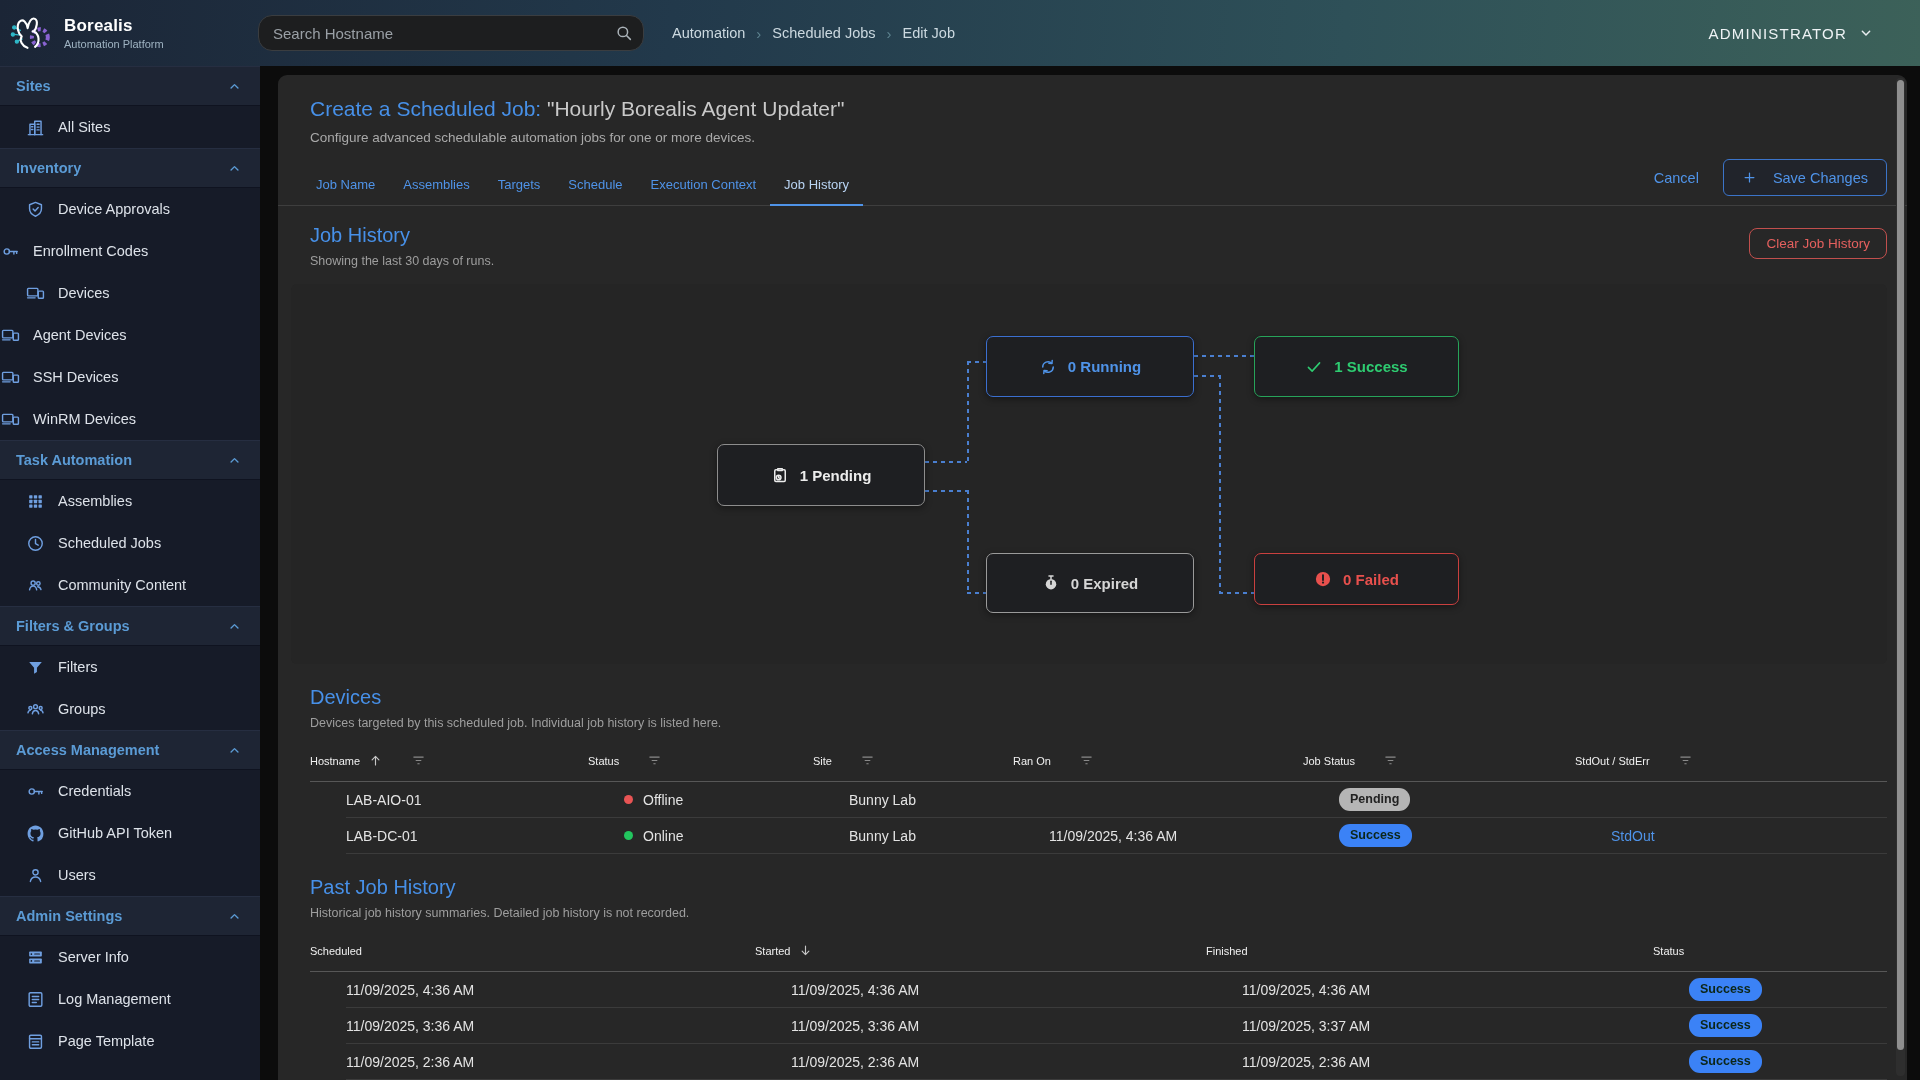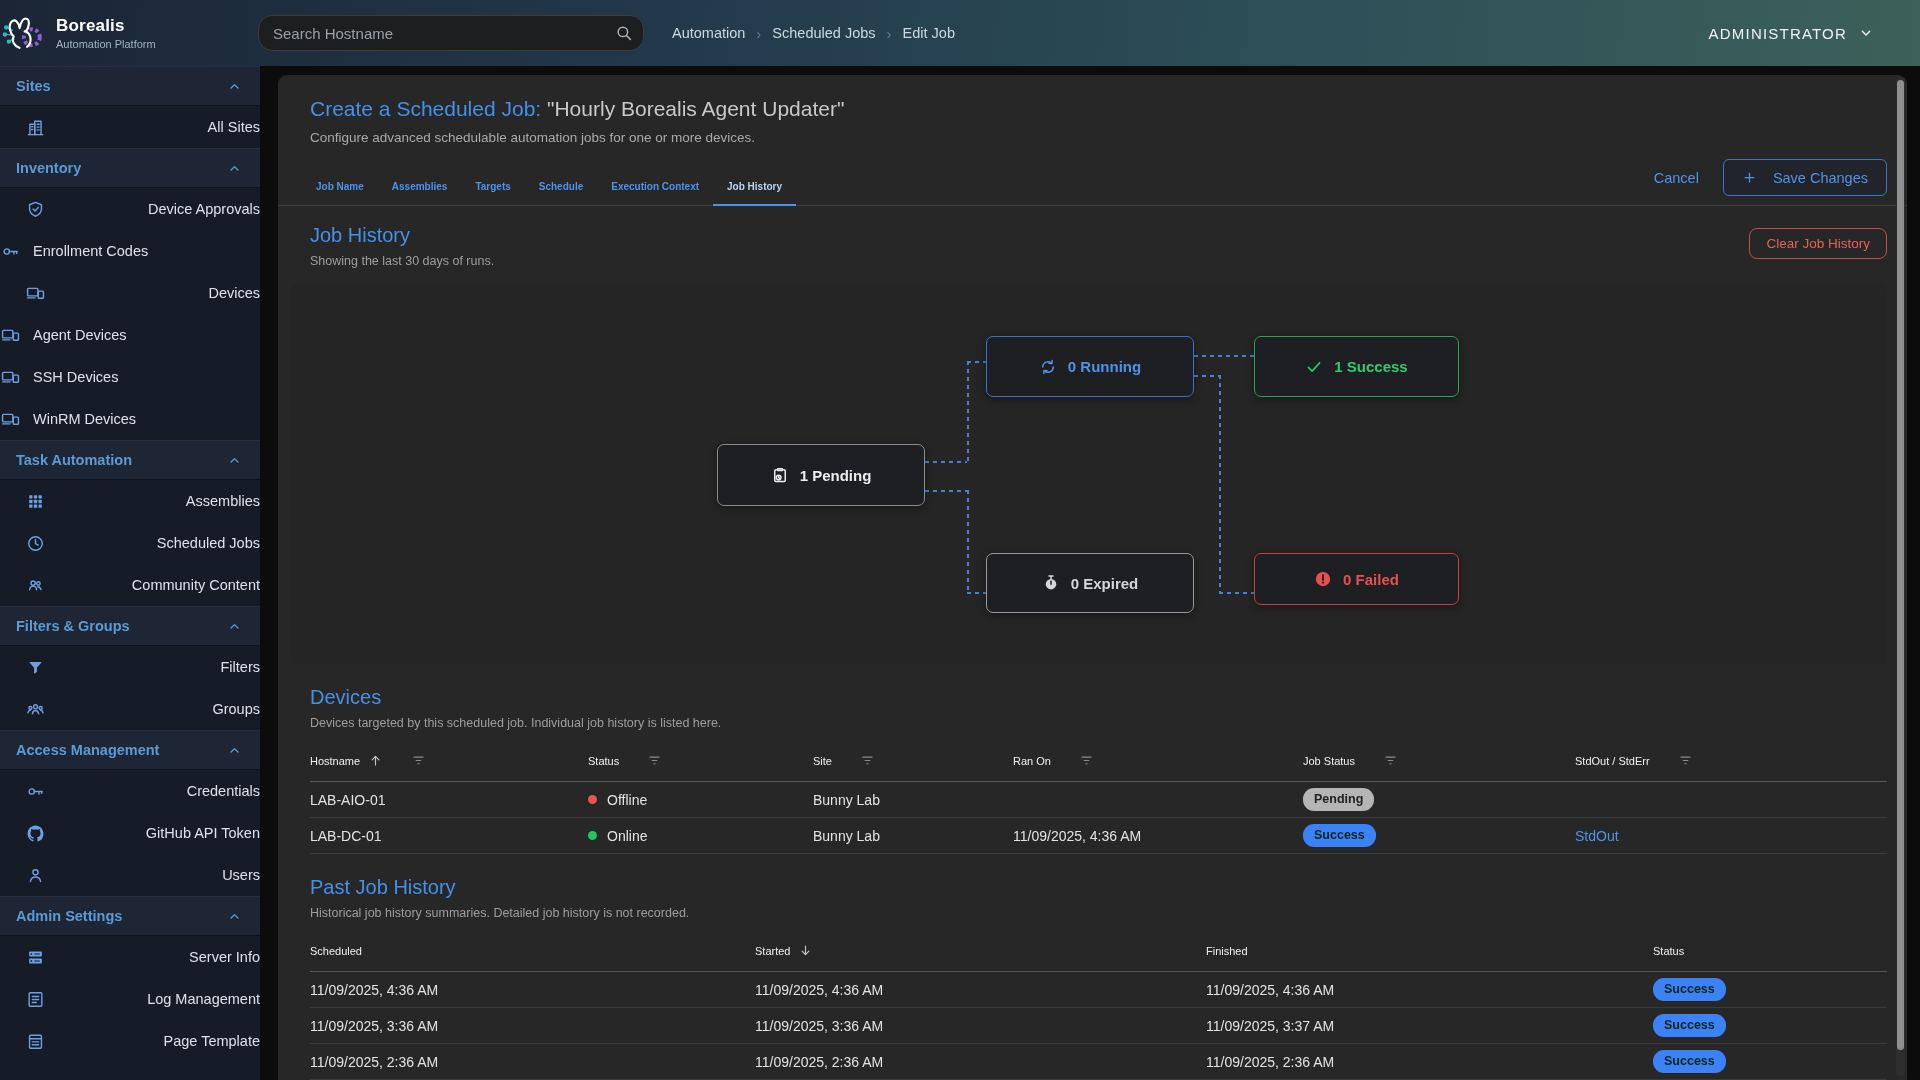--- a/index.html
+++ b/index.html
@@ -11,21 +11,21 @@
     color:#e3e3e3;
   }
 
   
   .topbar {
     position:absolute; left:0; top:0; width:1920px; height:66px;
     display:flex; align-items:center;
     background:linear-gradient(95deg,#1b2536 0%,#22394b 35%,#2e5058 70%,#3c6159 100%);
     z-index:5;
   }
-  .brand { width:258px; display:flex; align-items:center; gap:10px; flex:none; }
+  .brand { width:258px; display:flex; align-items:center; gap:10px; padding-left:8px; flex:none; }
   .brand-text { display:flex; flex-direction:column; }
   .brand-name { font-size:17px; font-weight:bold; color:#ffffff; letter-spacing:.2px; }
   .brand-tagline { font-size:11px; color:#9fb3c2; margin-top:2px; }
   .search-box {
     position:relative; width:386px; height:36px; background:#1d1e1f;
     border:1px solid #3a3d40; border-radius:14px; display:flex; align-items:center; flex:none;
   }
   .search-box input {
     flex:1; background:transparent; border:none; outline:none; color:#dddddd;
     font-size:15px; padding:0 8px 0 14px; font-family:inherit;
@@ -42,40 +42,40 @@
   
   .sidebar { position:absolute; left:0; top:66px; width:260px; bottom:0; background:#161b28; overflow:hidden; }
   .side-header {
     height:40px; display:flex; align-items:center; justify-content:space-between;
     padding:0 18px 0 16px; background:#1e2534;
     border-top:1px solid #262e41; border-bottom:1px solid #0f1320; cursor:pointer;
   }
   .side-header-label { color:#5b9bd5; font-weight:bold; font-size:14.5px; }
   .side-chev { color:#5b9bd5; display:flex; }
   .side-item { height:42px; display:flex; align-items:center; gap:13px; color:#dde2e9; font-size:14.5px; cursor:pointer; }
-  .side-item.indent1 { padding-left:25px;justify-content:space-between; }
+  .side-item.indent1 { padding-left:25px; }
   .side-item.indent2 { }
   .side-icon { color:#6f9fe0; display:flex; width:20px; justify-content:center; }
 
   
   .main { position:absolute; left:260px; top:66px; right:0; bottom:0; background:#0c0c0c; }
   .panel { position:absolute; left:18px; top:9px; right:13px; height:1400px; background:#272727; border-radius:9px; }
   .vscroll { position:absolute; top:3px; right:2px; width:9px; height:998px; border-radius:4px; background:#2e2e2e; }
   .vscroll .thumb { width:7px; margin:2px auto 0; border-radius:4px; background:#8f8f8f; height:970px; cursor:pointer; }
 
   .page-head { padding:22px 20px 0 32px; }
   h1.title { margin:0; font-size:21px; font-weight:500; }
   .t-blue { color:#4790e8; }
   .t-name { color:#c9c9c9; }
   .page-sub { margin:9px 0 14px; font-size:13.5px; color:#a9a9a9; }
 
   .tabs-row { display:flex; justify-content:space-between; align-items:flex-end;
     margin:0 -20px 0 -32px; padding:0 20px 0 24px; border-bottom:1px solid #3e3e3e; }
   .tabs { display:flex; }
-  .tab { padding:11px 14px 12px; font-size:10px; color:#4f93e8; font-weight:700; cursor:pointer; white-space:nowrap; }
+  .tab { padding:11px 14px 12px; font-size:13px; color:#4f93e8; font-weight:400; cursor:pointer; white-space:nowrap; }
   .tab.active { color:#b9d4f3; border-bottom:2px solid #4f93e8; margin-bottom:-1px; }
   .head-actions { display:flex; align-items:center; gap:24px; padding-bottom:9px; }
   .cancel-link { color:#4f93e8; font-size:14.5px; cursor:pointer; }
   .save-btn { display:flex; align-items:center; gap:16px; height:37px; padding:0 18px;
     background:#21242b; border:1px solid #3b74c9; border-radius:6px; color:#4f93e8;
     font-size:14.5px; font-family:inherit; cursor:pointer; }
   .save-btn .plus-ic { display:flex; }
 
   .jh-head { display:flex; justify-content:space-between; align-items:flex-start; padding:18px 20px 0 32px; }
   h2.sec { margin:0 0 7px; font-size:20px; color:#4790e8; font-weight:400; }
@@ -97,21 +97,21 @@
   .conn { position:absolute; }
   .connh { height:2px; background-image:repeating-linear-gradient(90deg,#4a7fd0 0 4px,transparent 4px 8px); }
   .connv { width:2px;  background-image:repeating-linear-gradient(180deg,#4a7fd0 0 4px,transparent 4px 8px); }
 
   
   .table-sec { padding:22px 20px 0 32px; }
   .trow { display:grid; align-items:center; border-bottom:1px solid #3b3b3b; }
   .devices-grid { grid-template-columns:278px 225px 200px 290px 272px minmax(0,1fr); }
   .past-grid    { grid-template-columns:445px 451px 447px minmax(0,1fr); }
   .thead { height:42px; border-bottom:1px solid #575757; color:#f0f0f0; font-size:11px; font-weight:500; margin-top:10px; }
-  .trow.body-row { height:36px; font-size:14px; color:#e3e3e3; }
+  .trow.body-row { height:36px; font-size:14px; color:#e3e3e3;margin-left:36px; }
   .tcell { display:flex; align-items:center; min-width:0; }
   .sort-ic { margin-left:8px; color:#c6c6c6; display:flex; }
   .filter-ic { margin-left:28px; color:#8a8a8a; display:flex; cursor:pointer; }
   .dot { width:9px; height:9px; border-radius:50%; margin-right:10px; flex:none; }
   .badge { padding:3px 11px; border-radius:11px; font-size:12.5px; font-weight:bold; line-height:1.3; }
   .badge-success { background:#3b82f6; color:#0c2618; }
   .badge-pending { background:#b5b5b5; color:#222222; }
   .link { color:#4f93e8; cursor:pointer; }
 </style>
 </head>

